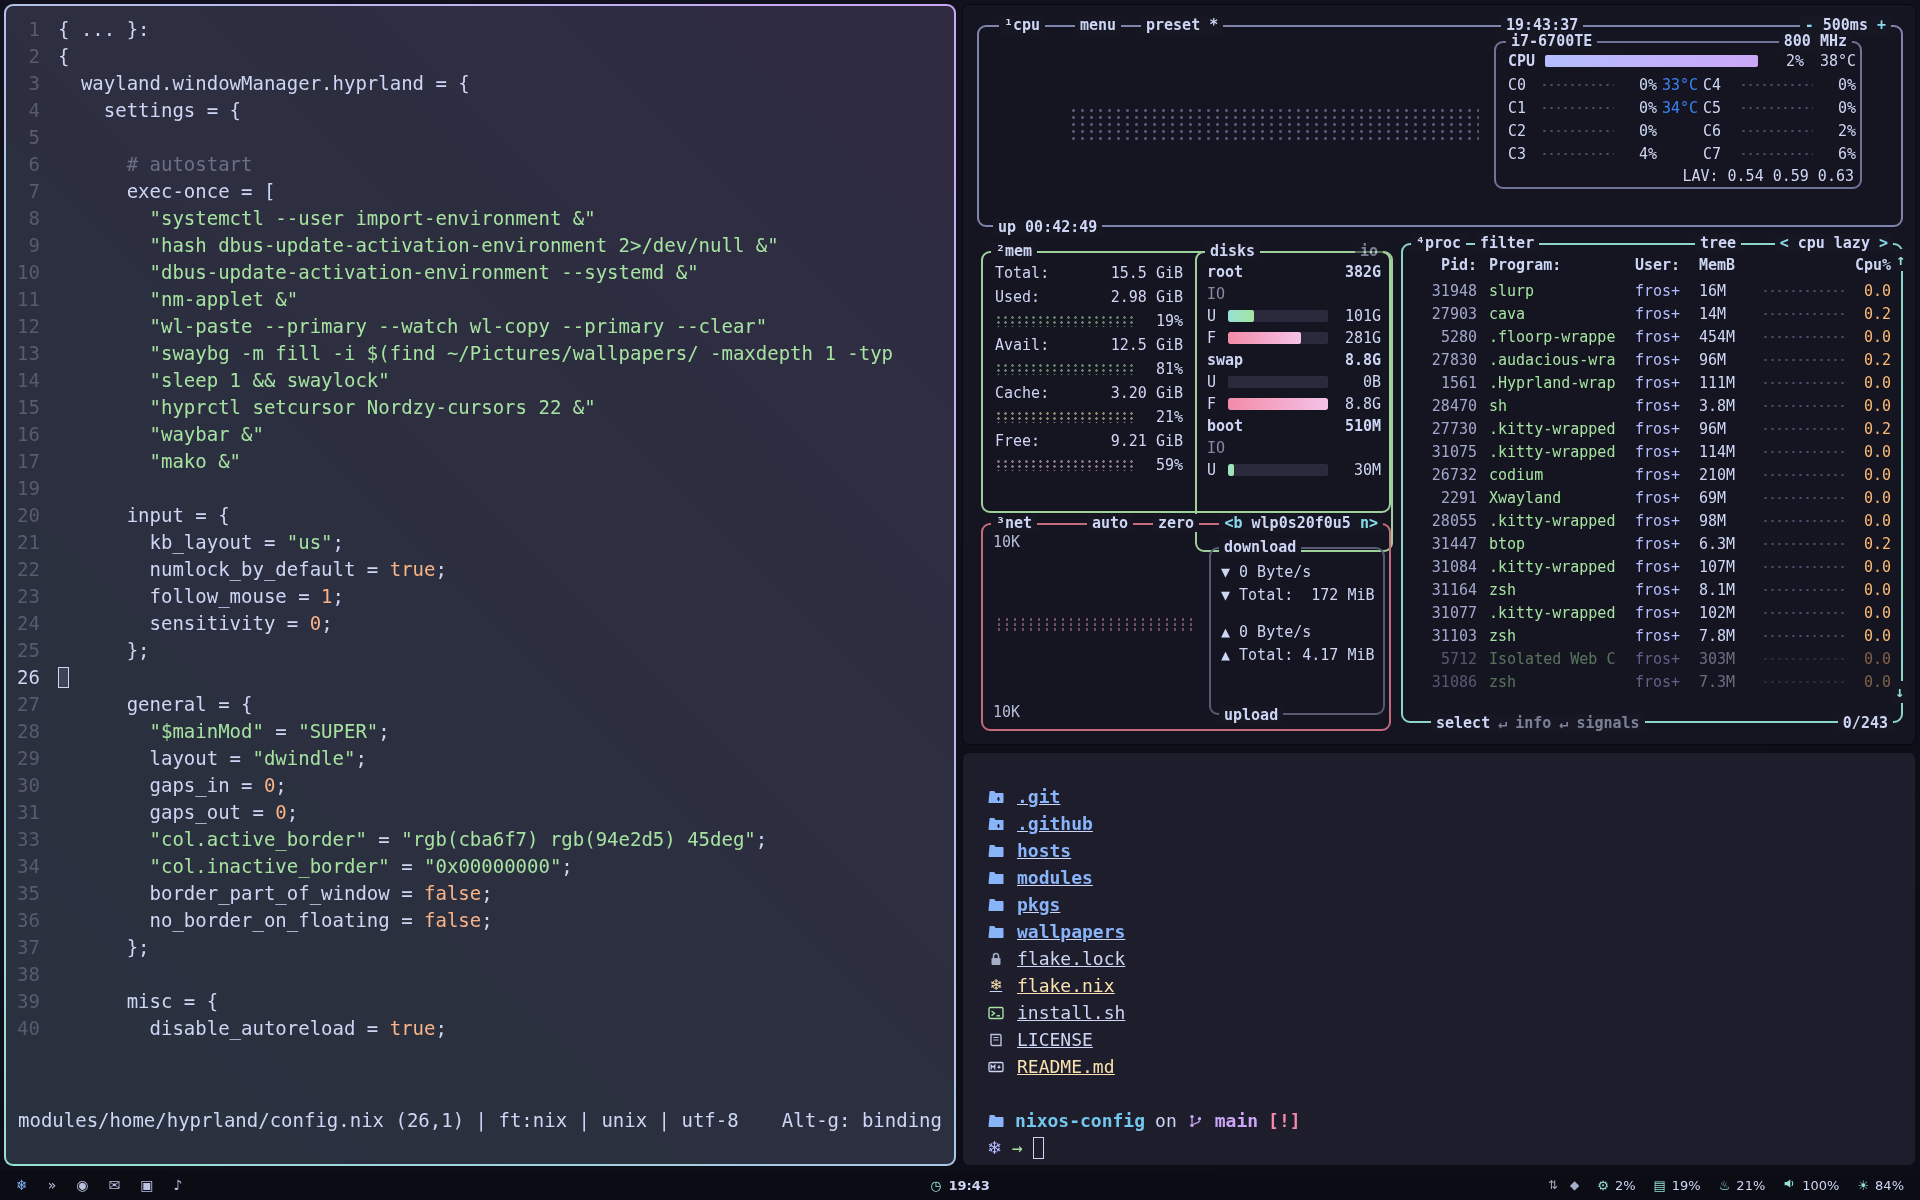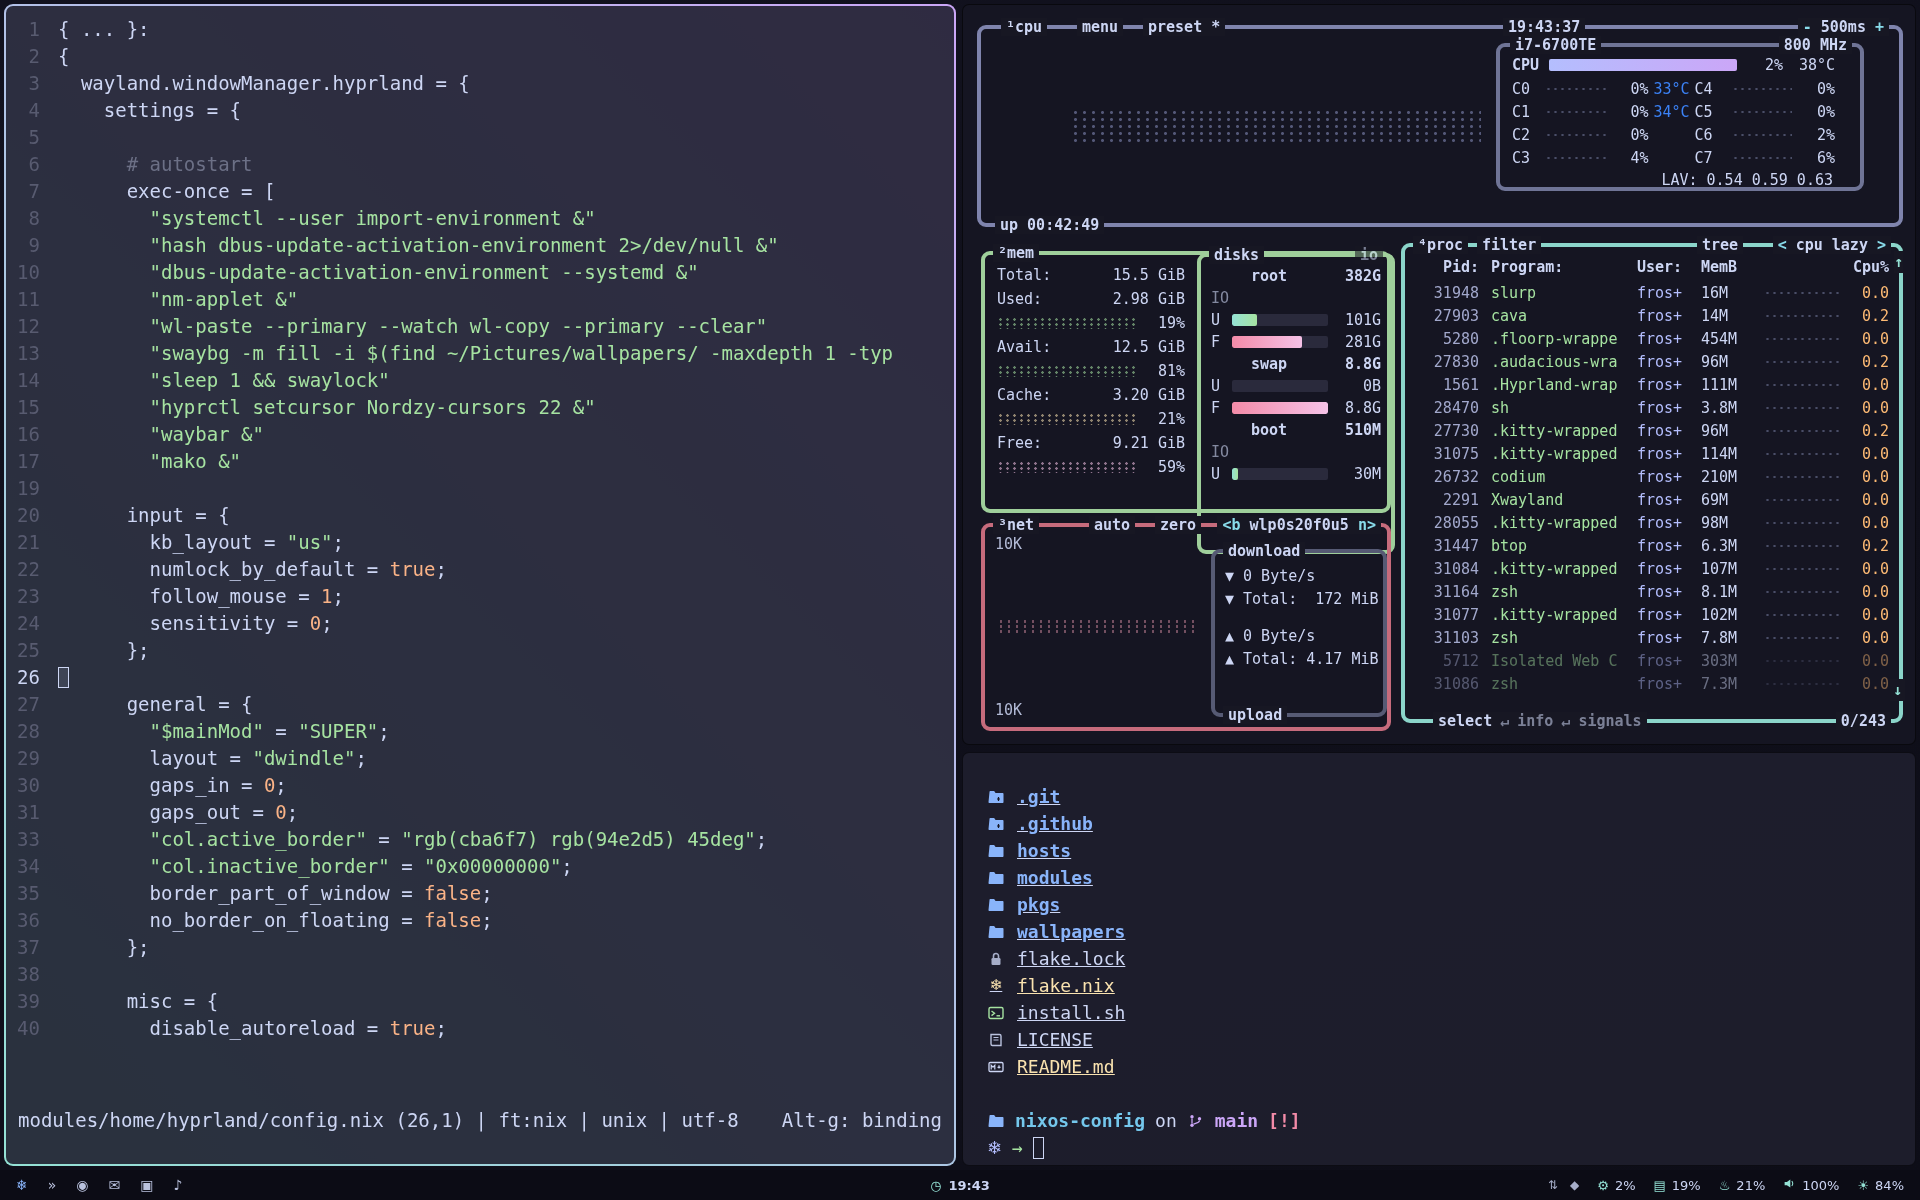--- a/index.html
+++ b/index.html
@@ -50,39 +50,39 @@
     display:flex; justify-content:space-between; padding:0 12px;
     color:#cdd6f4;
   }
 
   
   .btop {
     position:absolute; left:962px; top:4px; width:954px; height:741px;
     background:rgba(22,22,34,.96); border-radius:7px; border:1px solid rgba(0,0,0,.55);
     font-size:15px; line-height:22px;
   }
-  .bbox { position:absolute; border:4px solid #fde047; border-radius:9px; }
+  .bbox { position:absolute; border:2px solid #fde047; border-radius:9px; }
   .bl {
     position:absolute; top:-11px; line-height:18px; background:#171723;
     padding:0 5px; font-weight:700; white-space:nowrap; color:#cdd6f4;
   }
   .blb { top:auto; bottom:-11px; }
   .cy { color:#89dceb; }
   .cy2 { color:#94e2d5; }
   .dim2 { opacity:.55; }
   .b { font-weight:700; }
 
   .box-cpu { left:14px; top:20px; width:926px; height:202px; border-color:#7f84ad; }
   .cpu-graph {
     position:absolute; left:90px; top:80px; width:410px; height:36px;
     background-image:radial-gradient(circle, rgba(148,156,206,.5) 1.2px, transparent 1.7px);
     background-size:9px 7px;
   }
   .box-i7 { left:515px; top:14px; width:368px; height:148px; border-color:#6f7496; }
-  .i7-inner { padding:6px 25px 0 12px; }
+  .i7-inner { padding:6px 4px 0 12px; }
   .cpu-meter-row { display:flex; align-items:center; height:24px; }
   .cpu-meter-row .meter {
     flex:1; height:12px; margin:0 10px; border-radius:2px;
     background:linear-gradient(90deg,#b4befe,#cba6f7);
   }
   .cpu-meter-row .pct { width:36px; text-align:right; }
   .cpu-meter-row .temp { width:52px; text-align:right; }
   .core-row { display:grid; grid-template-columns:26px 1fr 36px 46px 30px 1fr 36px; height:23px; align-items:center; }
   .core-pct { text-align:right; }
   .core-temp { text-align:center; color:#3b82f6; }
@@ -101,21 +101,21 @@
     flex:1; height:12px; margin-right:8px; opacity:.55;
     background-image:radial-gradient(circle,currentColor 1.1px,transparent 1.5px);
     background-size:7px 5px;
   }
   .g-used { color:#a6e3a1; } .g-avail { color:#a6e3a1; }
   .g-cache { color:#f9e2af; } .g-free { color:#f5c2e7; }
   .mem-pct { width:42px; text-align:right; }
 
   .box-disks { left:212px; top:-2px; width:198px; height:301px; border-color:#9fcf9b; }
   .disk-rows { padding:8px 10px 0 10px; }
-  .d-name { display:flex; justify-content:space-between; height:22px; font-weight:700;margin-left:40px; }
+  .d-name { display:flex; justify-content:space-between; height:22px; font-weight:700; }
   .d-io { height:22px; opacity:.6; }
   .d-meter { display:flex; align-items:center; height:22px; }
   .d-letter { width:14px; }
   .d-bar { flex:1; height:12px; margin:0 7px; background:#2a2a3c; border-radius:2px; overflow:hidden; display:block; }
   .d-fill { display:block; height:100%; border-radius:2px; }
   .fill-u { background:linear-gradient(90deg,#94e2d5,#a6e3a1); }
   .fill-f { background:linear-gradient(90deg,#f38ba8,#f5c2e7); }
   .d-val { width:46px; text-align:right; }
 
   .box-net { left:18px; top:518px; width:410px; height:208px; border-color:#c66b7c; }

